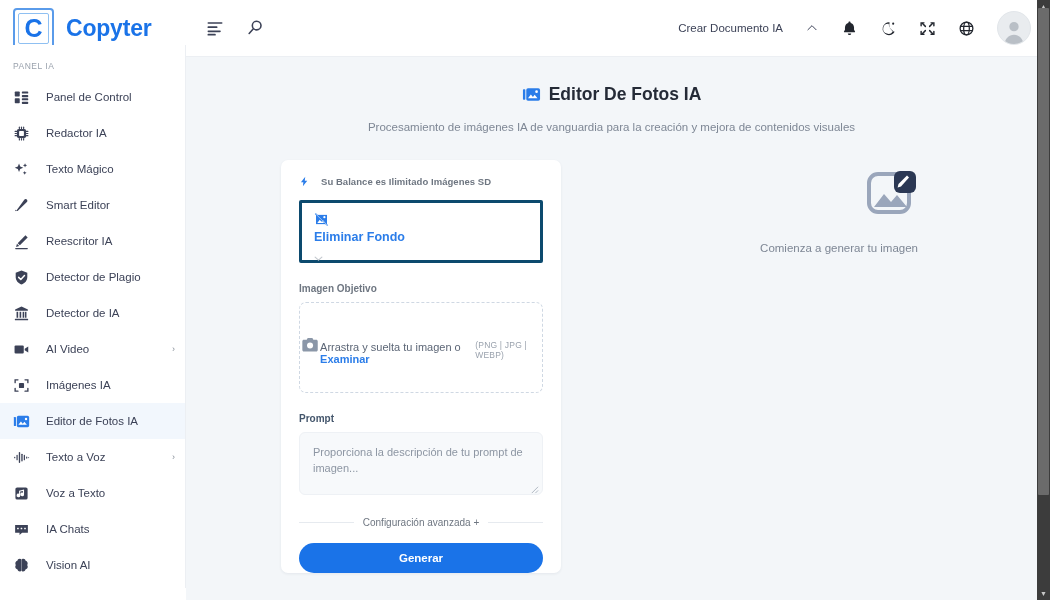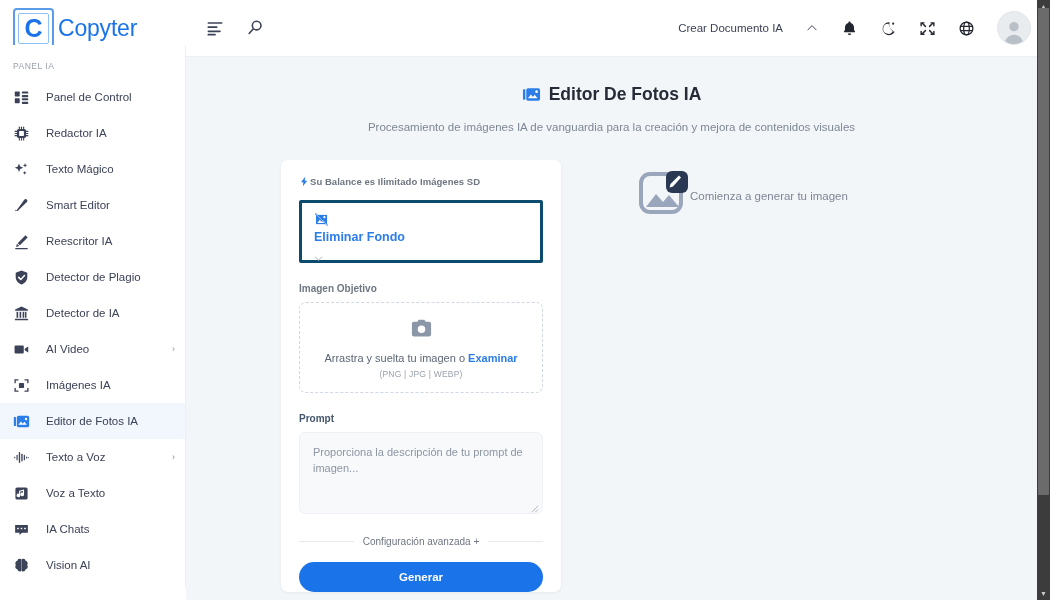--- a/index.html
+++ b/index.html
@@ -41,22 +41,22 @@
     position: absolute; inset: 3px;
     border: 1px solid #8fc0f2;
     border-radius: 2px;
   }
   .logo-letter {
     font-size: 25px; font-weight: 700; color: #1a73e8;
     line-height: 1; position: relative; z-index: 2;
     font-family: "Liberation Sans", sans-serif;
   }
   .brand-name {
-    margin-left: 4px;
-    font-size: 23px; font-weight: 400; color: #1a73e8;
+    margin-left: 12px;
+    font-size: 23px; font-weight: 700; color: #1a73e8;
     letter-spacing: -0.2px;
   }
 
   .topbar-left-icons { display: flex; align-items: center; gap: 20px; margin-left: 19px; }
   .ticon { width: 20px; height: 20px; display: block; color: #3c4257; cursor: pointer; }
 
   .topbar-right {
     margin-left: auto; display: flex; align-items: center;
     gap: 0; padding-right: 6px;
   }
@@ -130,21 +130,21 @@
 
   
   .card {
     background: #ffffff;
     border-radius: 7px;
     box-shadow: 0 1px 3px rgba(32,45,70,0.07);
     padding: 16px 18px 0 18px;
     position: relative;
   }
   .balance-row {
-    display: flex; align-items: center; gap: 0;
+    display: flex; align-items: center; gap: 11px;
     font-size: 9.5px; color: #6e7681; font-weight: 600;
     letter-spacing: 0.05px;
   }
   .bolt { width: 11px; height: 11px; color: #2b7de9; display: block; }
 
   .select-wrap {
     margin-top: 13px;
     border: 3px solid #0c4a6e;
     border-radius: 2px;
     padding: 0;
@@ -167,31 +167,31 @@
 
   .field-label {
     margin-top: 20px; font-size: 10px; color: #6e7681; font-weight: 600;
   }
   .field-label.strong { color: #44566c; }
   .dropzone {
     margin-top: 8px;
     border: 1.5px dashed #cfd8e3;
     border-radius: 7px;
     height: 91px;
-    display: flex; flex-direction: column; align-items: center; justify-content: center;
+    display: flex; flex-direction: row; align-items: center; justify-content: center;
     cursor: pointer; background: #ffffff;
   }
   .cam { width: 25px; height: 25px; color: #8b97a8; display: block; }
   .dz-main { margin-top: 11px; font-size: 11px; color: #5c6676; }
   .dz-main .link { color: #2b7de9; font-weight: 600; }
   .dz-sub { margin-top: 5px; font-size: 8.5px; color: #9aa2ad; letter-spacing: 0.2px; }
 
   .textarea {
     margin-top: 8px;
-    height: 82px;
+    height: 63px;
     background: #f7f9fb;
     border: 1px solid #eef1f5;
     border-radius: 6px;
     padding: 12px 13px;
     font-size: 11px; color: #8d96a3;
     position: relative;
     line-height: 1.45;
     cursor: text;
     overflow: hidden;
   }
@@ -215,21 +215,21 @@
     border-radius: 17px;
     color: #ffffff;
     font-size: 11.5px; font-weight: 700;
     font-family: "Liberation Sans", sans-serif;
     cursor: pointer;
     display: flex; align-items: center; justify-content: center;
   }
 
   
   .preview {
-    display: flex; align-items: flex-start;
+    display: flex; flex-direction: column; align-items: flex-end;
     padding-top: 8px;
   }
   .ph-icon { width: 52px; height: 52px; display: block; }
   .ph-text { margin-top: 22px; font-size: 11.5px; color: #7e8795; }
 
   
   .vscroll {
     position: absolute; top: 0; right: 0;
     width: 13px; height: 600px;
     background: #3c3c3c;

